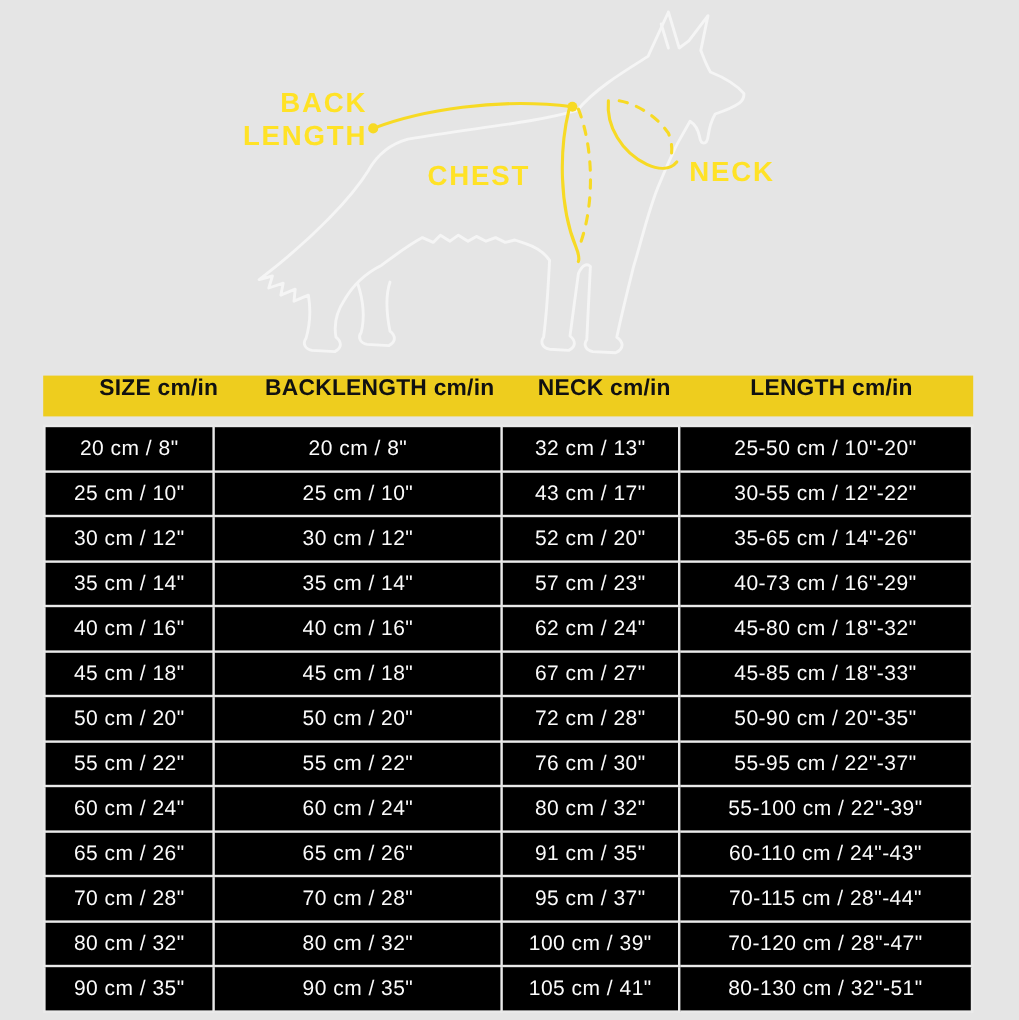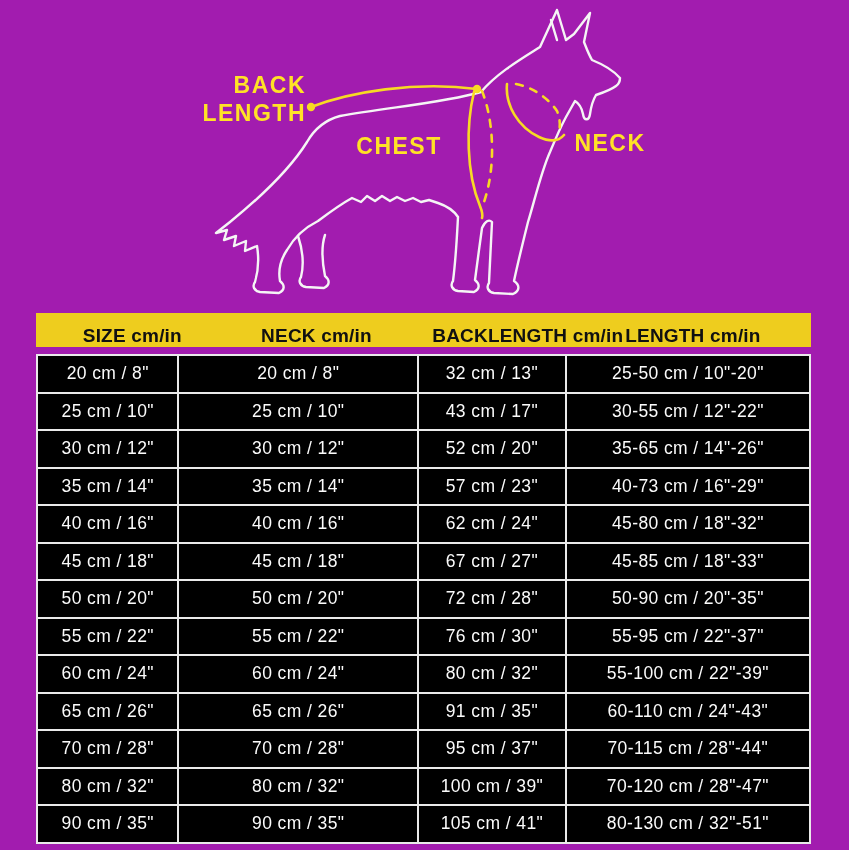--- a/index.html
+++ b/index.html
@@ -1,20 +1,20 @@
 <!DOCTYPE html>
 <html><head>
 <meta charset="utf-8">
 <style>
   html, body { margin: 0; padding: 0; background: #000; }
   .stage {
     position: relative;
     width: 849px;
     height: 850px;
-    background: #a21caf;
+    background: #e5e5e5;
     overflow: hidden;
     font-family: "Liberation Sans", sans-serif;
   }
   
   .diagram {
     position: absolute;
     top: 0; left: 0;
     width: 849px; height: 312px;
   }
   .diagram svg { display: block; }
@@ -44,21 +44,21 @@
   .size-table {
     position: absolute;
     left: 36px;
     top: 313px;
     width: 775px;
   }
   .thead {
     display: flex;
     background: #eecd1e;
     height: 34px;
-    align-items: flex-end;
+    align-items: flex-start;
     padding-left: 28px;
   }
   .th-cell {
     color: #111;
     font-size: 19px;
     font-weight: 700;
     text-align: center;
     letter-spacing: 0.2px;
     white-space: nowrap;
   }
@@ -163,22 +163,22 @@
         <text class="anno-label" x="306" y="121" text-anchor="end">LENGTH</text>
         <text class="anno-label" x="399" y="154" text-anchor="middle">CHEST</text>
         <text class="anno-label" x="610" y="151" text-anchor="middle">NECK</text>
       </g>
     </svg>
   </div>
 
   <div class="size-table">
     <div class="thead">
       <div class="th-cell">SIZE cm/in</div>
+      <div class="th-cell">BACKLENGTH cm/in</div>
       <div class="th-cell">NECK cm/in</div>
-      <div class="th-cell">BACKLENGTH cm/in</div>
       <div class="th-cell">LENGTH cm/in</div>
     </div>
     <table class="grid">
       <colgroup>
           <col>
           <col>
           <col>
           <col>
         </colgroup>
       <tbody>

